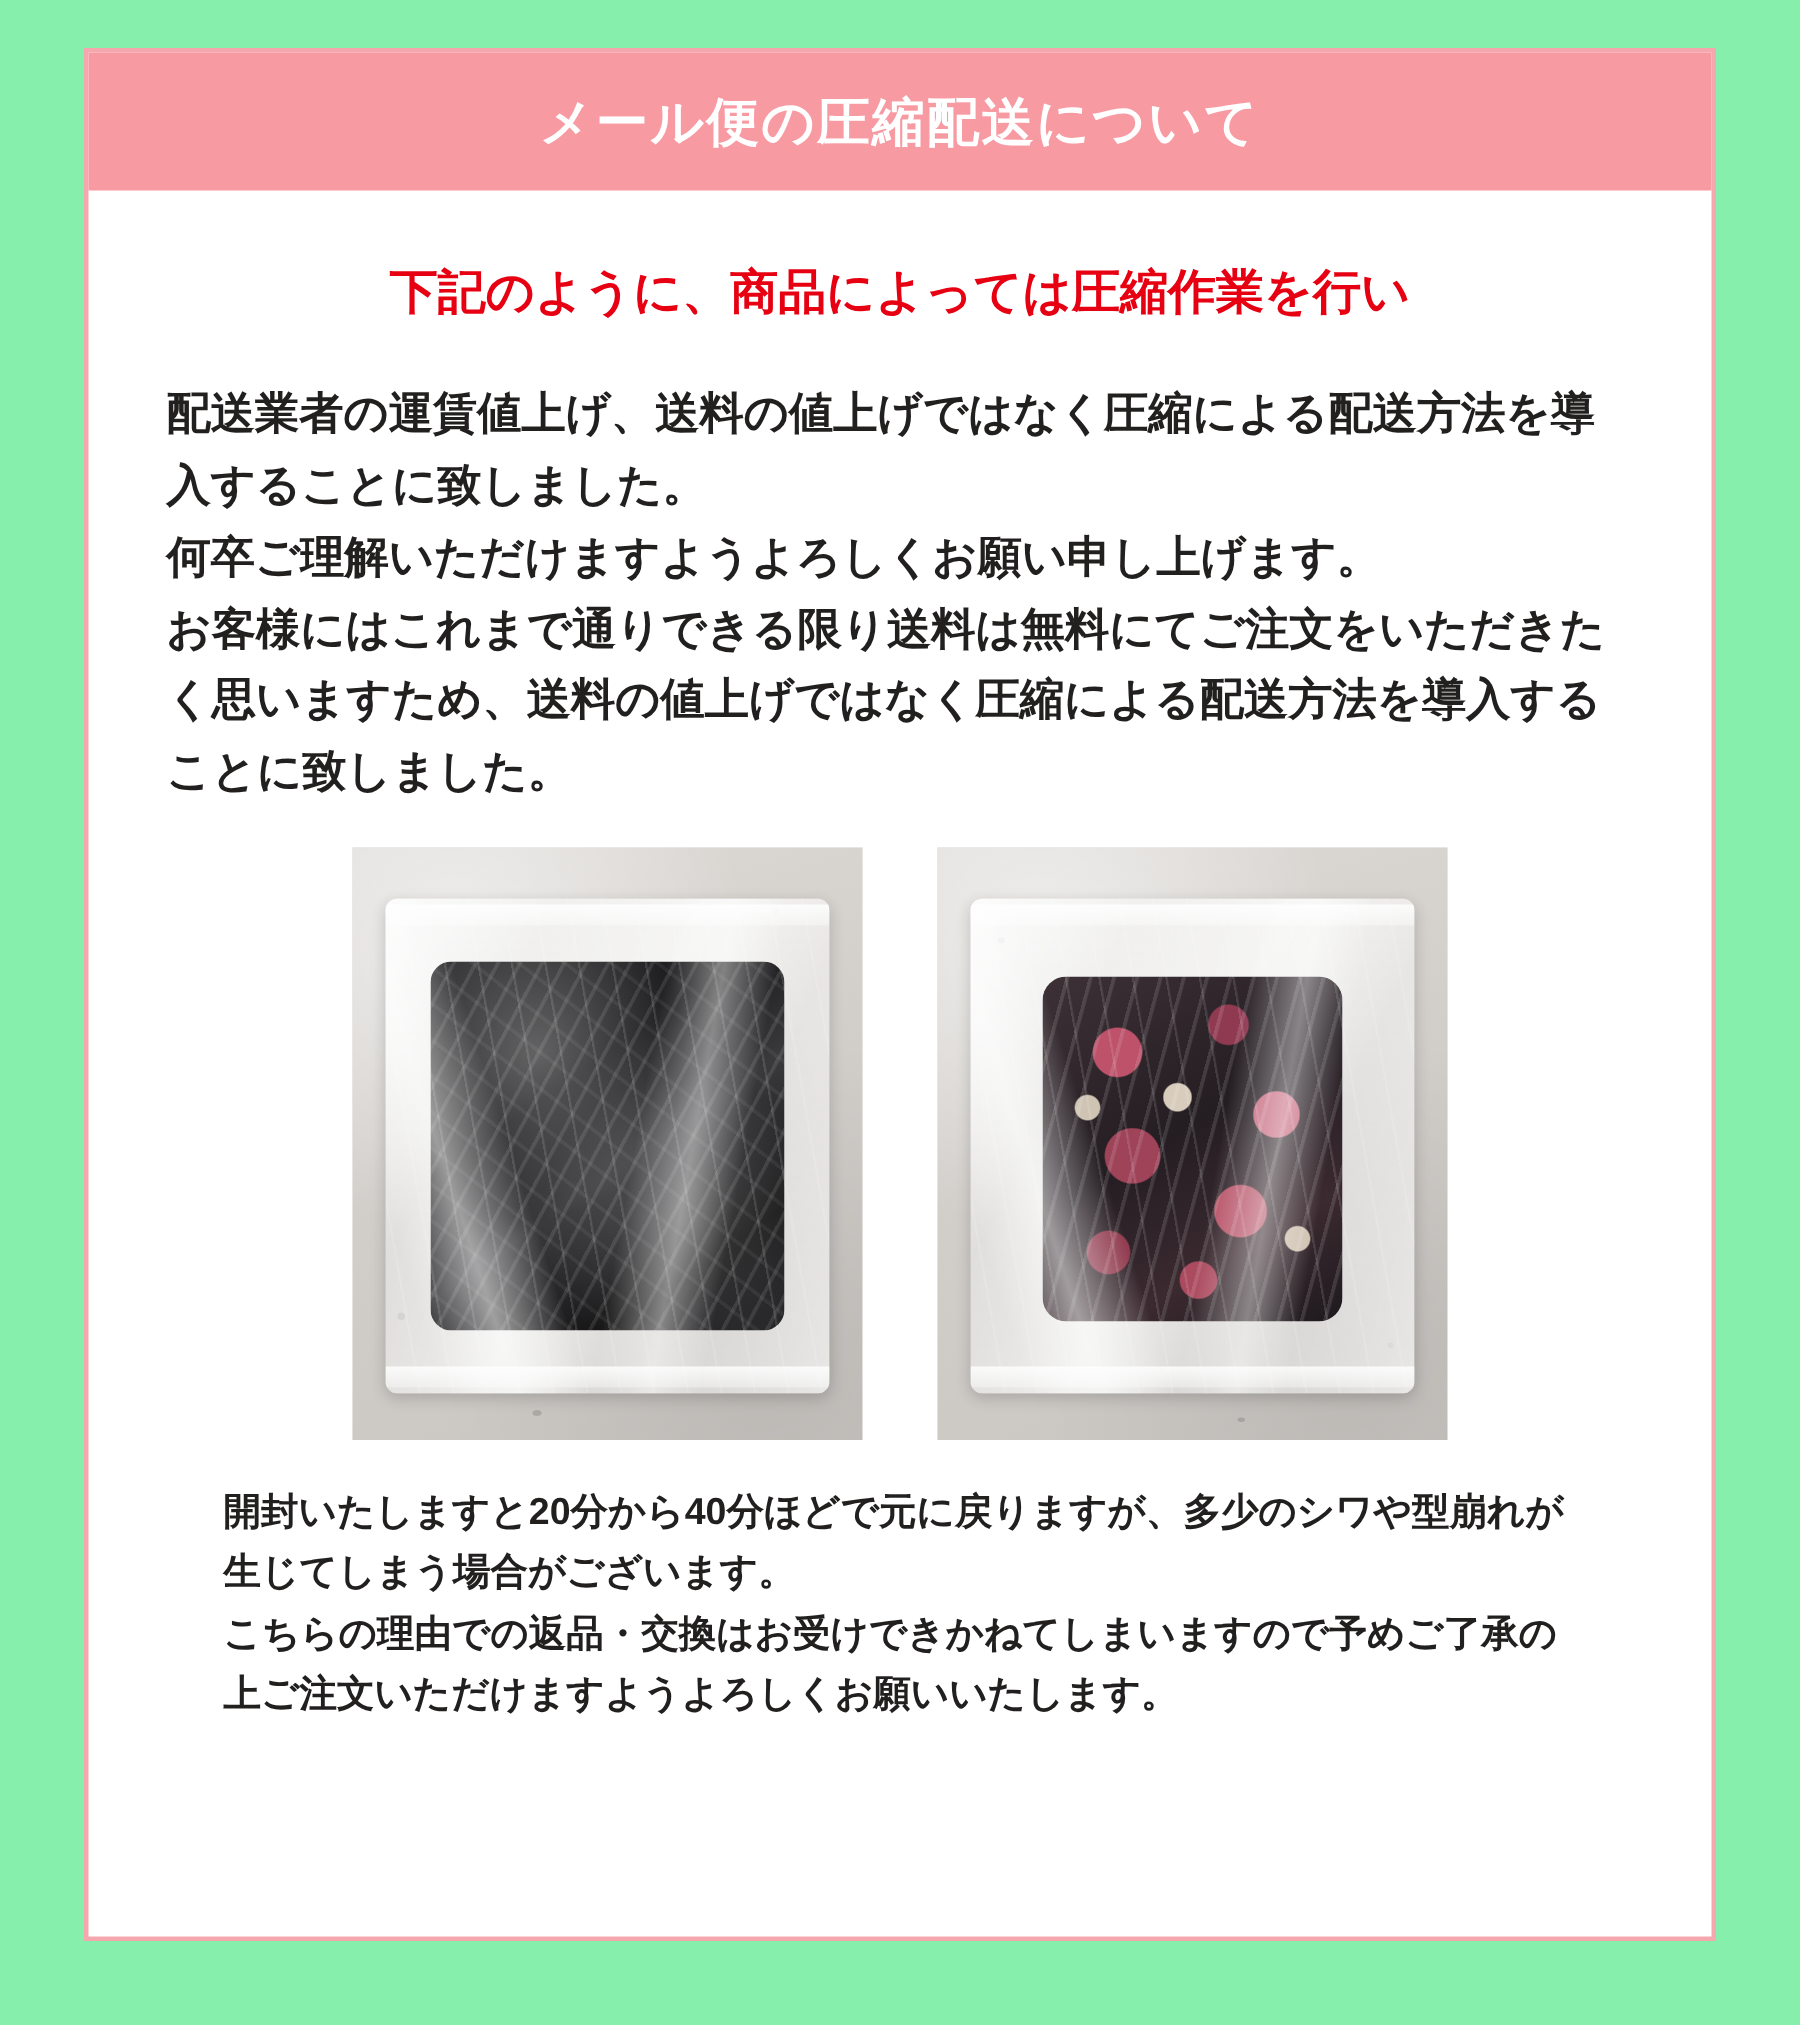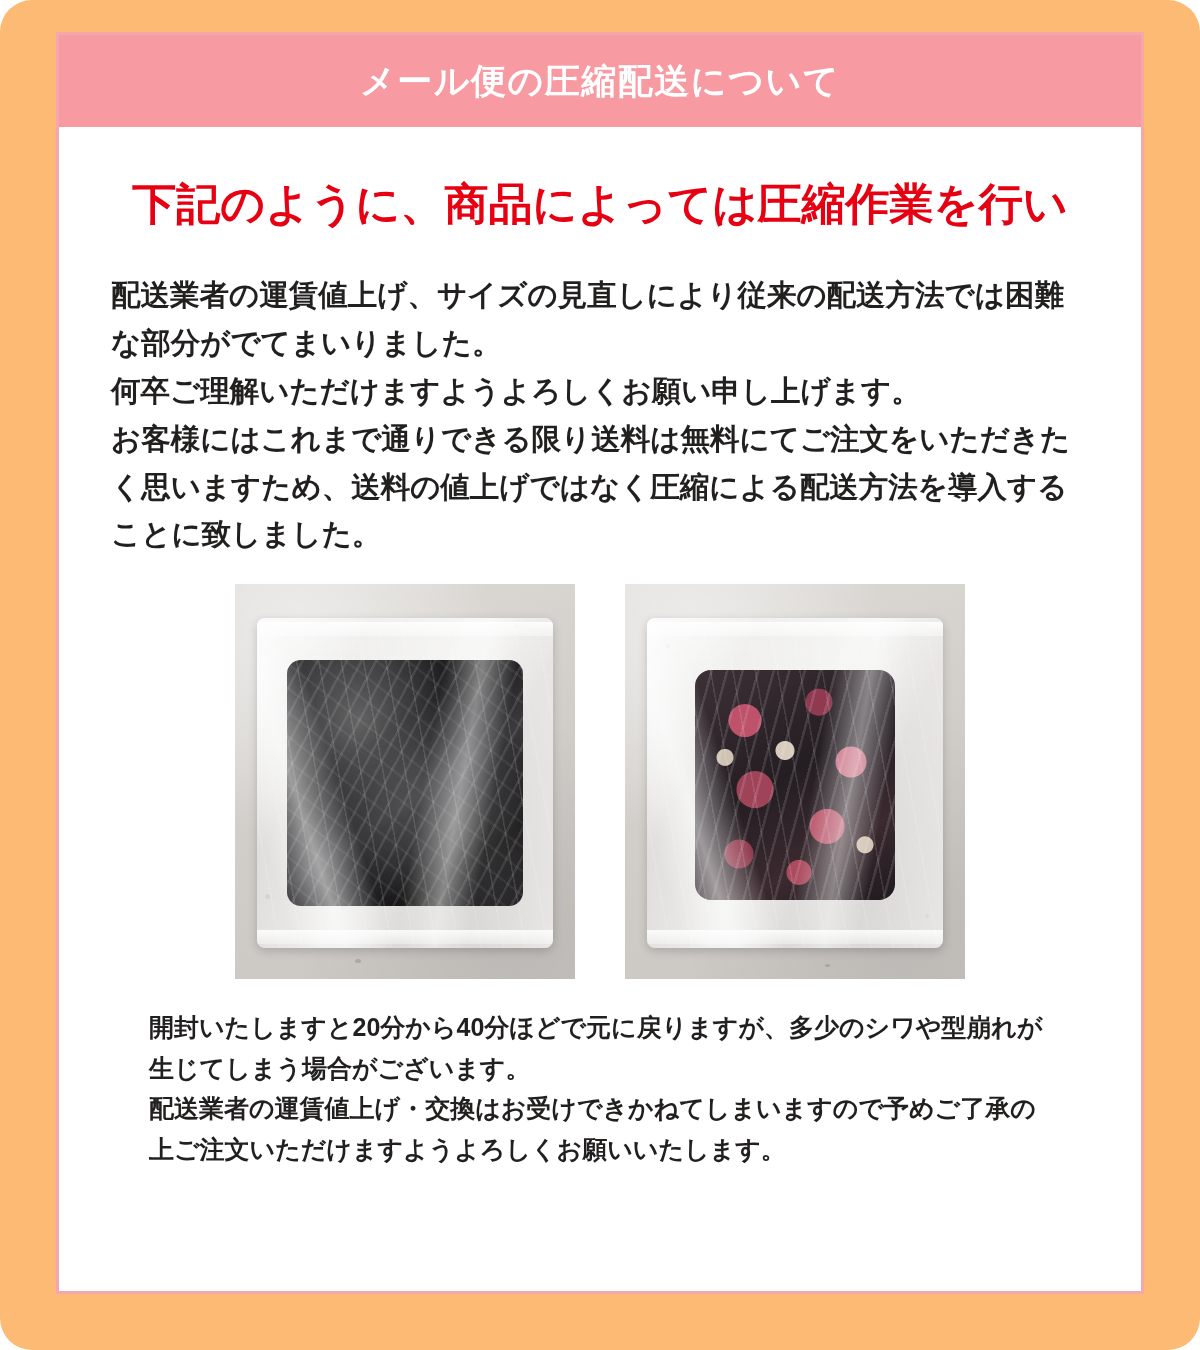--- a/index.html
+++ b/index.html
@@ -11,23 +11,22 @@
     width: 1200px;
     height: 1350px;
     font-family: "Liberation Sans", "DejaVu Sans", sans-serif;
     -webkit-font-smoothing: antialiased;
   }
 
   .page {
     position: relative;
     width: 1200px;
     height: 1350px;
-    background: #fdba74;
+    background: #86efac;
     box-sizing: border-box;
-    border-radius: 32px;
   }
 
   
   .card {
     position: absolute;
     left: 56px;
     top: 32px;
     width: 1088px;
     height: 1262px;
     border: 3px solid #f5a7ae;
@@ -52,21 +51,21 @@
 
   .card-body {
     padding: 0 30px;
     box-sizing: border-box;
   }
 
   .lead {
     text-align: center;
     color: #e60012;
     font-weight: bold;
-    font-size: 44px;
+    font-size: 32px;
     line-height: 1.6;
     margin-top: 42px;
   }
   .lead .line2 {
     display: block;
   }
 
   .body-text {
     margin-top: 32px;
     padding: 0 22px;
@@ -215,21 +214,21 @@
       <div class="card-header-title">メール便の圧縮配送について</div>
     </div>
 
     <div class="card-body">
 
       <div class="lead">
         <span>下記のように、商品によっては圧縮作業を行い</span>
       </div>
 
       <div class="body-text">
-        <p>配送業者の運賃値上げ、サイズの見直しにより従来の配送方法では困難な部分がでてまいりました。</p>
+        <p>配送業者の運賃値上げ、送料の値上げではなく圧縮による配送方法を導入することに致しました。</p>
         <p>何卒ご理解いただけますようよろしくお願い申し上げます。</p>
         <p>お客様にはこれまで通りできる限り送料は無料にてご注文をいただきたく思いますため、送料の値上げではなく圧縮による配送方法を導入することに致しました。</p>
       </div>
 
       <div class="photos">
 
         <div class="photo">
           <div class="floor"></div>
           <div class="speck" style="left:30px;top:310px;width:5px;height:5px;"></div>
           <div class="speck" style="left:280px;top:40px;width:4px;height:4px;"></div>
@@ -252,18 +251,18 @@
             <div class="seam bottom"></div>
             <div class="content-floral"></div>
             <div class="sheen"></div>
           </div>
         </div>
 
       </div>
 
       <div class="note-text">
         <p>開封いたしますと20分から40分ほどで元に戻りますが、多少のシワや型崩れが生じてしまう場合がございます。</p>
-        <p>配送業者の運賃値上げ・交換はお受けできかねてしまいますので予めご了承の上ご注文いただけますようよろしくお願いいたします。</p>
+        <p>こちらの理由での返品・交換はお受けできかねてしまいますので予めご了承の上ご注文いただけますようよろしくお願いいたします。</p>
       </div>
 
     </div>
   </div>
 </div>
 
 </body></html>

